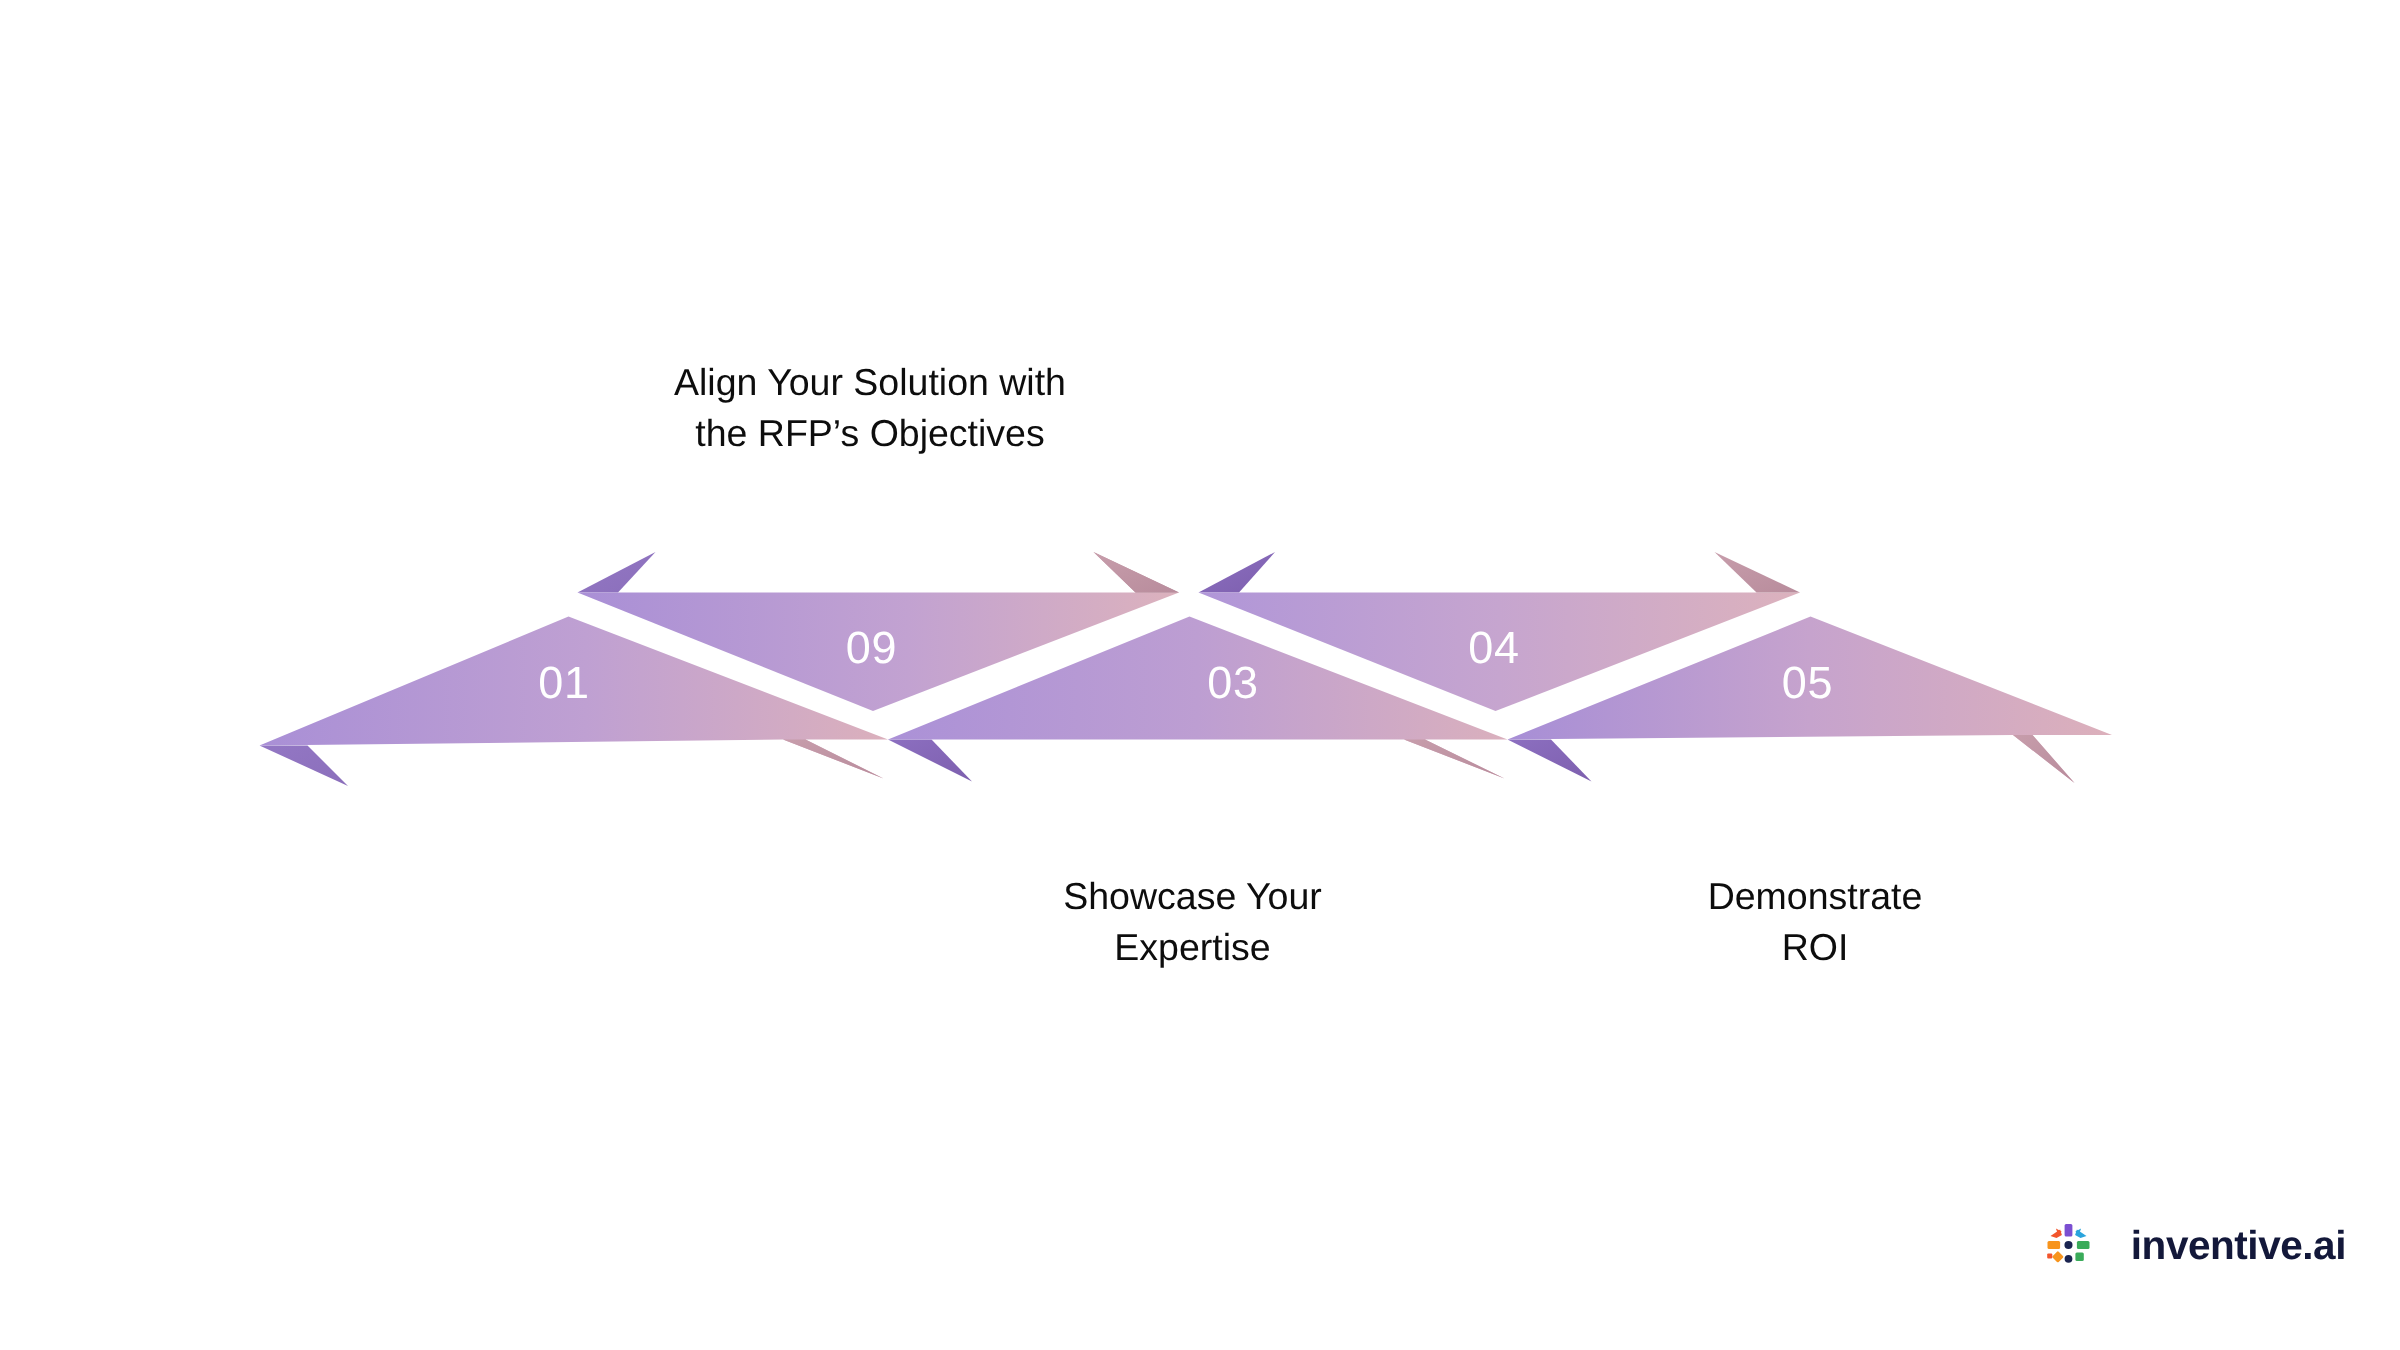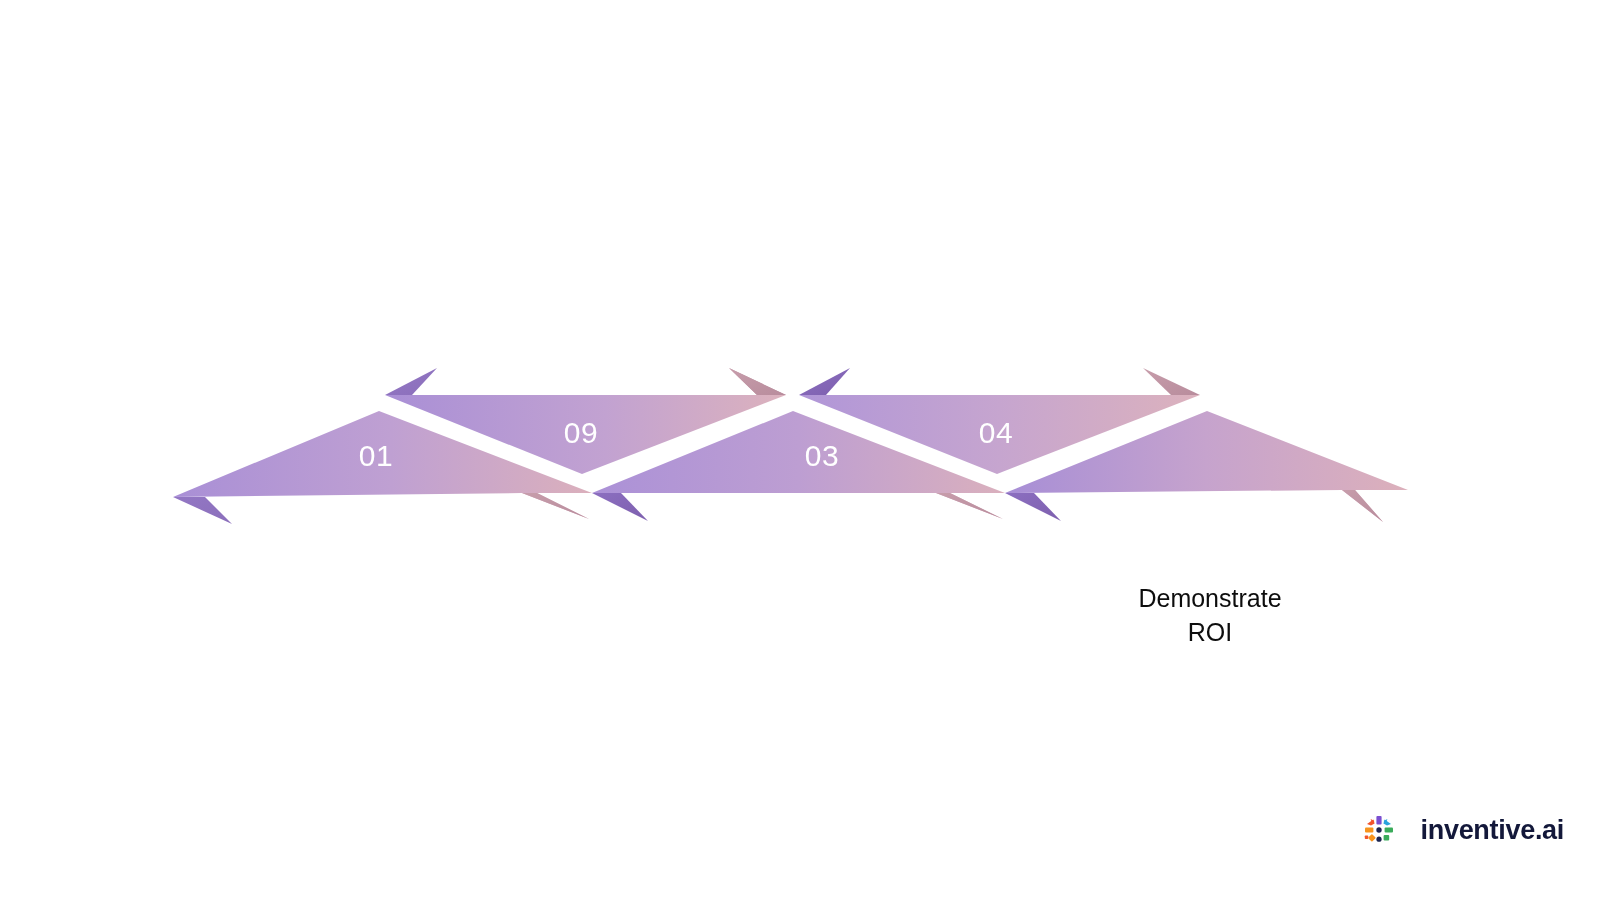--- a/index.html
+++ b/index.html
@@ -163,23 +163,27 @@
       <path d="M 1005,493 L 1207,411 L 1408,490 L 1355,490 L 1383,522 L 1342,490 Z" fill="url(#gradE)"></path>
 
       <path d="M 1342,490 L 1383,522 L 1355,490 Z" fill="url(#finRose)"></path>
     </g>
   </svg>
 
   <div class="step-number" style="left:376px; top:456px;">01</div>
   <div class="step-number" style="left:581px; top:433px;">09</div>
   <div class="step-number" style="left:790px; top:456px;margin-left:32px;">03</div>
   <div class="step-number" style="left:996px; top:433px;">04</div>
-  <div class="step-number" style="left:1205px; top:456px;margin-top:46px;">05</div>
-
-
+  <div class="step-number" style="left:1205px; top:456px;">05</div>
+
+  <div class="step-label label-top" style="left:580px; top:238px; width:420px;">Align Your Solution with
+the RFP’s Objectives</div>
+
+  <div class="step-label label-bottom" style="left:795px; top:581px; width:380px;">Showcase Your
+Expertise</div>
   <div class="step-label label-bottom" style="left:1210px; top:581px; width:380px;">Demonstrate
 ROI</div>
 
   <div id="brand">
     <svg id="brand-mark" width="30" height="30" viewBox="0 0 30 30" aria-hidden="true">
 
       <rect x="12.4" y="1.0" width="5.2" height="8.4" rx="1" fill="#7b4fd1"></rect>
 
       <path d="M 3.0 9.0 L 9.4 4.6 L 10.6 8.4 L 7.0 10.4 Z" fill="#f2552c"></path>
       <path d="M 6.6 4.0 L 10.4 6.0 L 8.2 8.4 Z" fill="#f2552c"></path>

